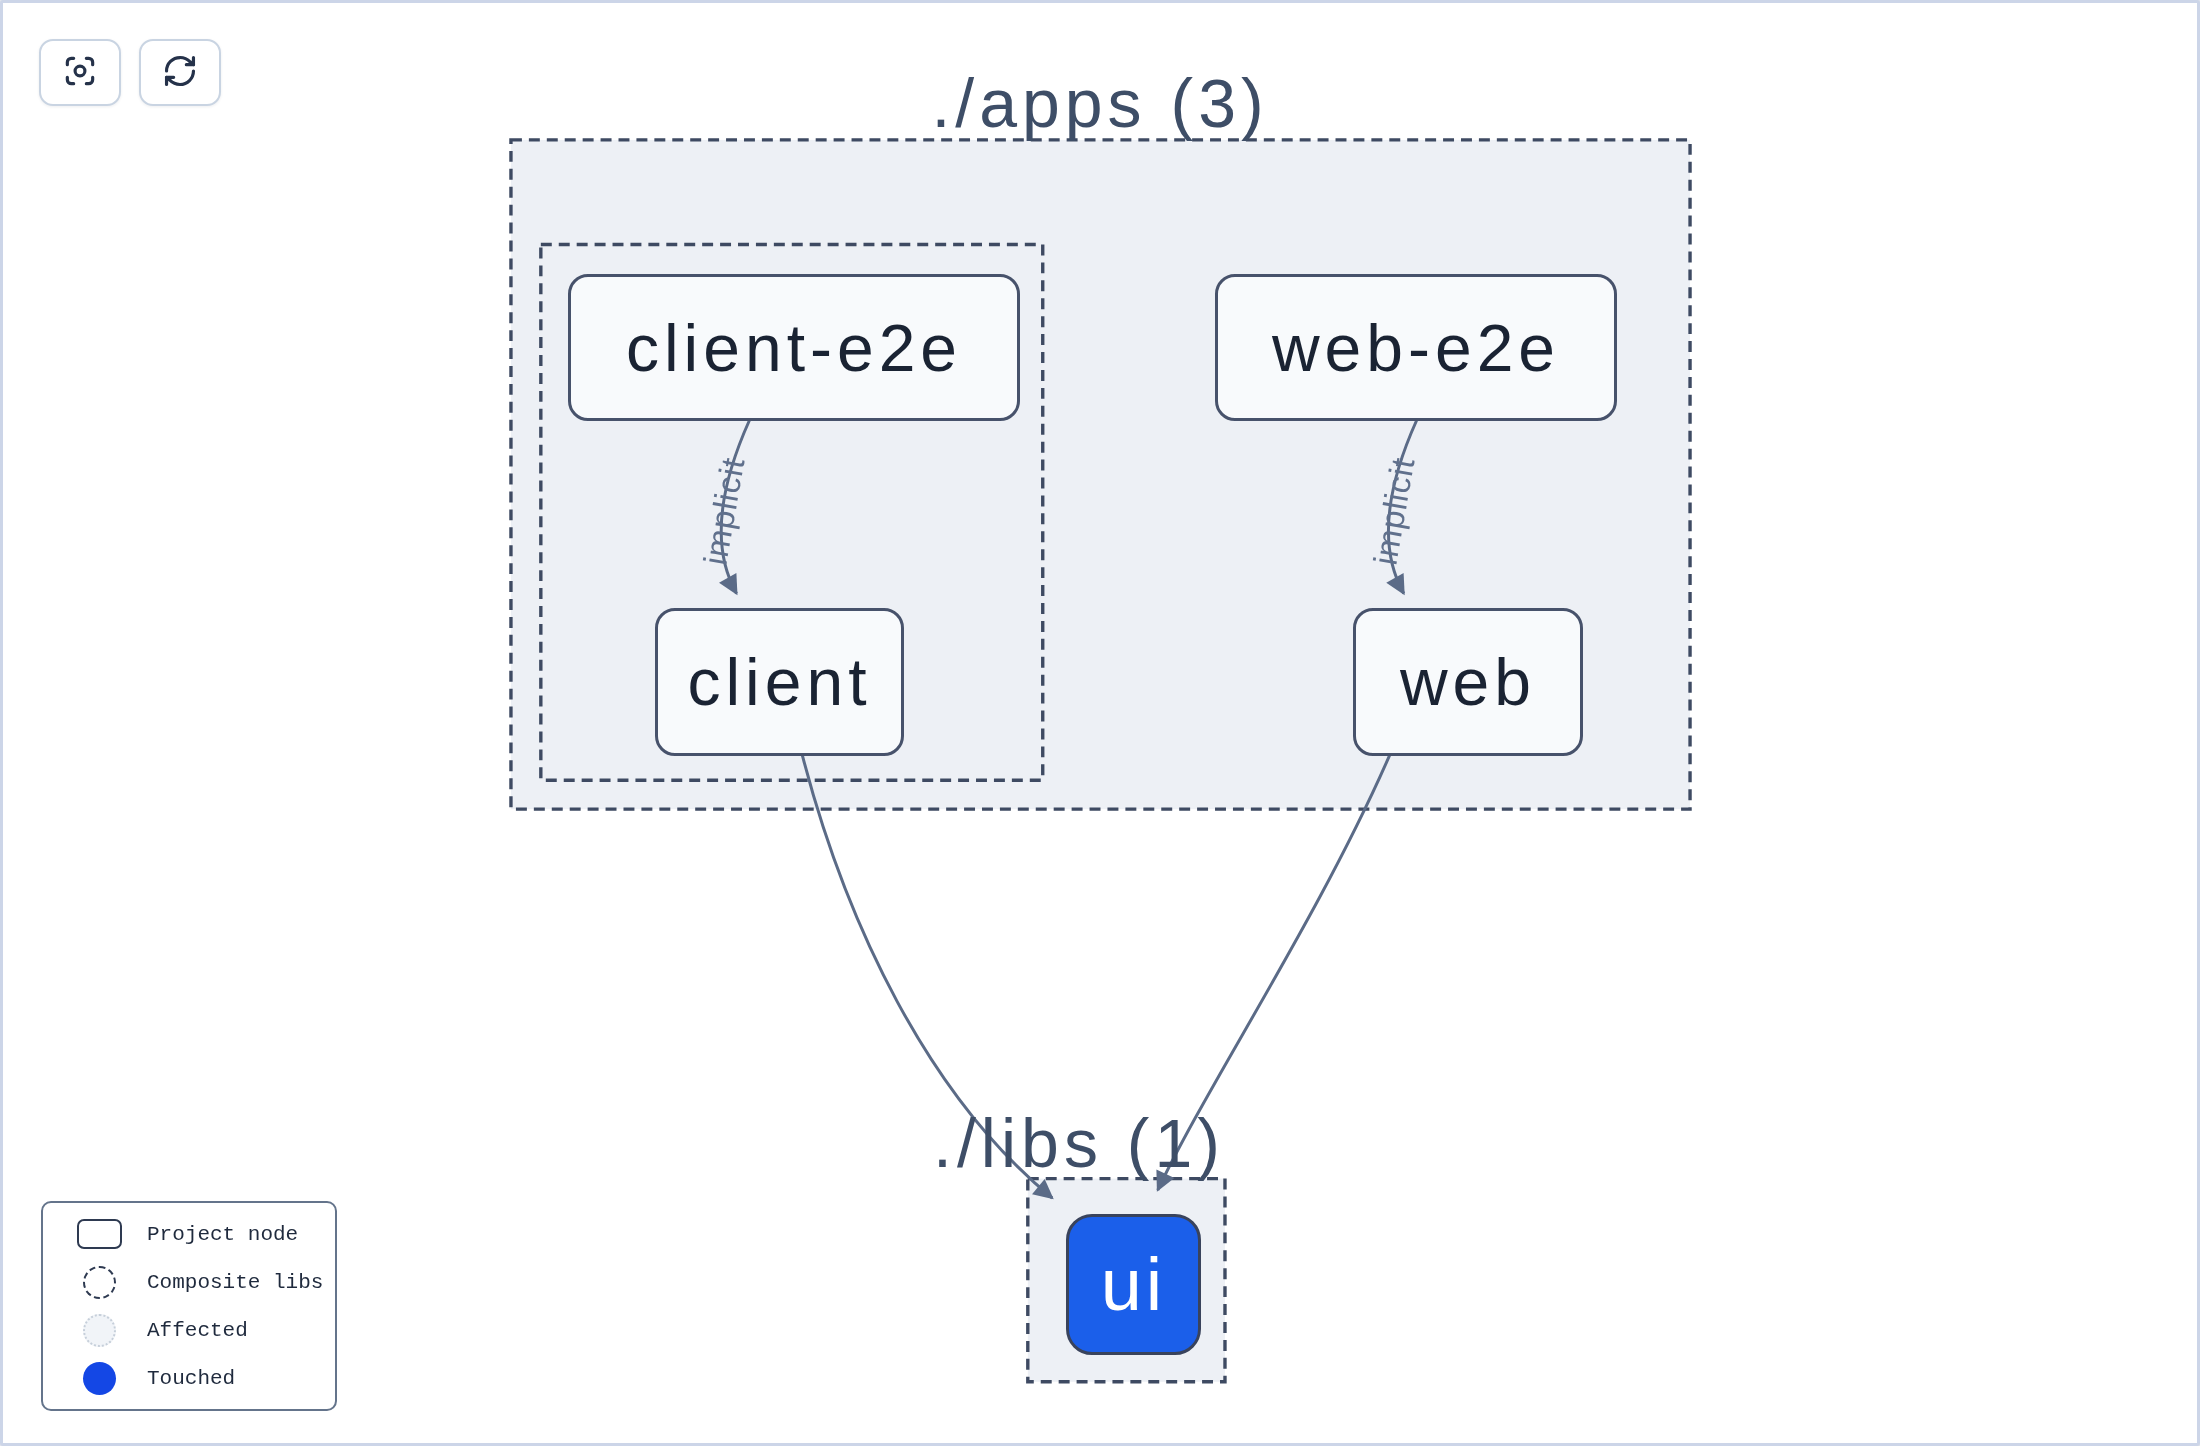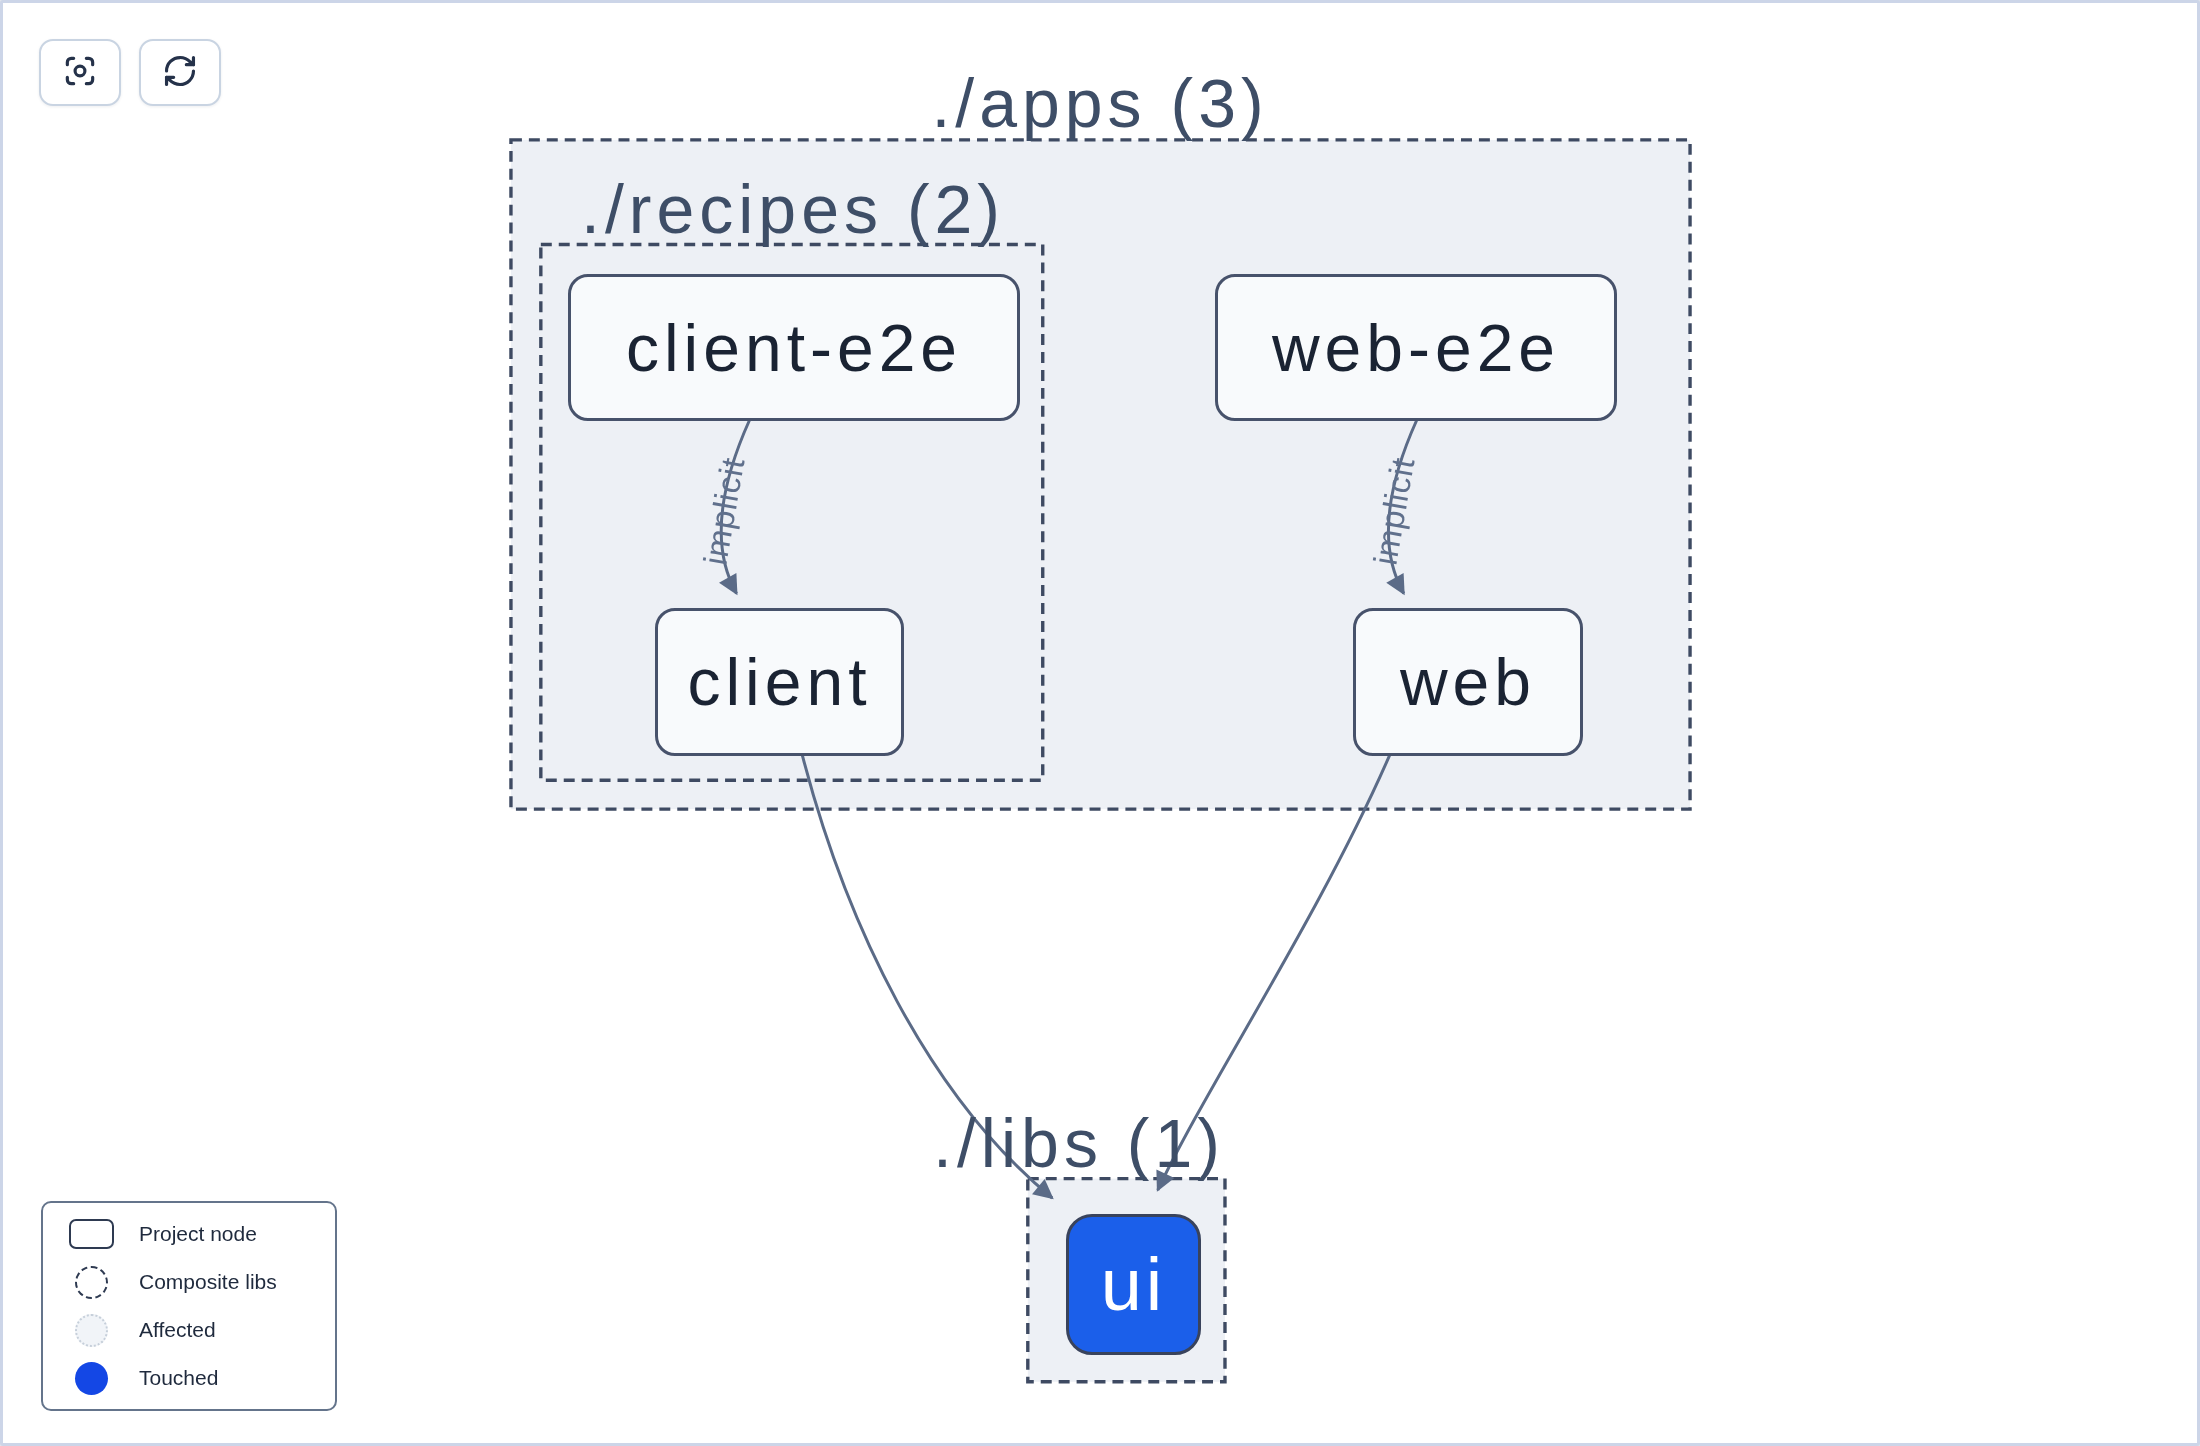--- a/index.html
+++ b/index.html
@@ -56,21 +56,22 @@
     box-shadow:0 1px 3px rgba(30,41,59,0.08);
     display:flex; align-items:center; justify-content:center; cursor:pointer;
   }
   .tool-btn svg { stroke:#25324a; fill:none; stroke-width:2; stroke-linecap:round; stroke-linejoin:round; }
 
   
   .legend {
     position:absolute; left:38px; top:1198px; width:296px; height:210px; z-index:6;
     background:#ffffff; border:2px solid #64748b; border-radius:10px;
     display:flex; flex-direction:column; justify-content:center; gap:14px;
-    padding:10px 0;
+    padding:10px 8px;
+    font-family:Liberation Mono, monospace;
   }
   .legend-row { display:flex; align-items:center; height:34px; }
   .legend-swatch-cell { width:96px; display:flex; align-items:center; justify-content:center; flex:none; }
   .legend-label { font-size:21px; color:#1f2a3d; }
   .sw-rect   { width:45px; height:30px; border:2.5px solid #2e3a51; border-radius:7px; background:#fff; }
   .sw-circle { width:33px; height:33px; border-radius:50%; }
   .sw-circle--dashed { border:2.5px dashed #2e3a51; background:#fff; }
   .sw-circle--dotted { border:2.5px dotted #c6cfda; background:#f1f4f8; }
   .sw-circle--solid  { background:#1447e5; }
 </style>
@@ -90,21 +91,20 @@
     <rect x="538.5" y="242.5" width="504" height="538" fill="#edf0f5" stroke="#3e4a62" stroke-width="3.4" stroke-dasharray="11 7"></rect>
     <rect x="1027.5" y="1180.5" width="198" height="204" fill="#edf0f5" stroke="#3e4a62" stroke-width="3.4" stroke-dasharray="11 7"></rect>
 
     <path d="M748,419 C726,468 704,538 735,593" fill="none" stroke="#5b6b87" stroke-width="3" marker-end="url(#arrow)"></path>
     <path d="M1418,419 C1396,468 1374,538 1405,593" fill="none" stroke="#5b6b87" stroke-width="3" marker-end="url(#arrow)"></path>
     <path d="M801,755 C845,925 928,1098 1052,1200" fill="none" stroke="#5b6b87" stroke-width="3" marker-end="url(#arrow)"></path>
     <path d="M1391,755 C1320,918 1208,1086 1158,1192" fill="none" stroke="#5b6b87" stroke-width="3" marker-end="url(#arrow)"></path>
   </svg>
 
   <div class="c-label c-label--apps">./apps (3)</div>
-  <div class="c-label c-label--recipes">./recipes (2)</div>
   <div class="c-label c-label--libs">./libs (1)</div>
 
   <div class="e-label e-label--1">implicit</div>
   <div class="e-label e-label--2">implicit</div>
 
   <div class="node node--client-e2e">client-e2e</div>
   <div class="node node--web-e2e">web-e2e</div>
   <div class="node node--client">client</div>
   <div class="node node--web">web</div>
   <div class="node node--ui">ui</div>

